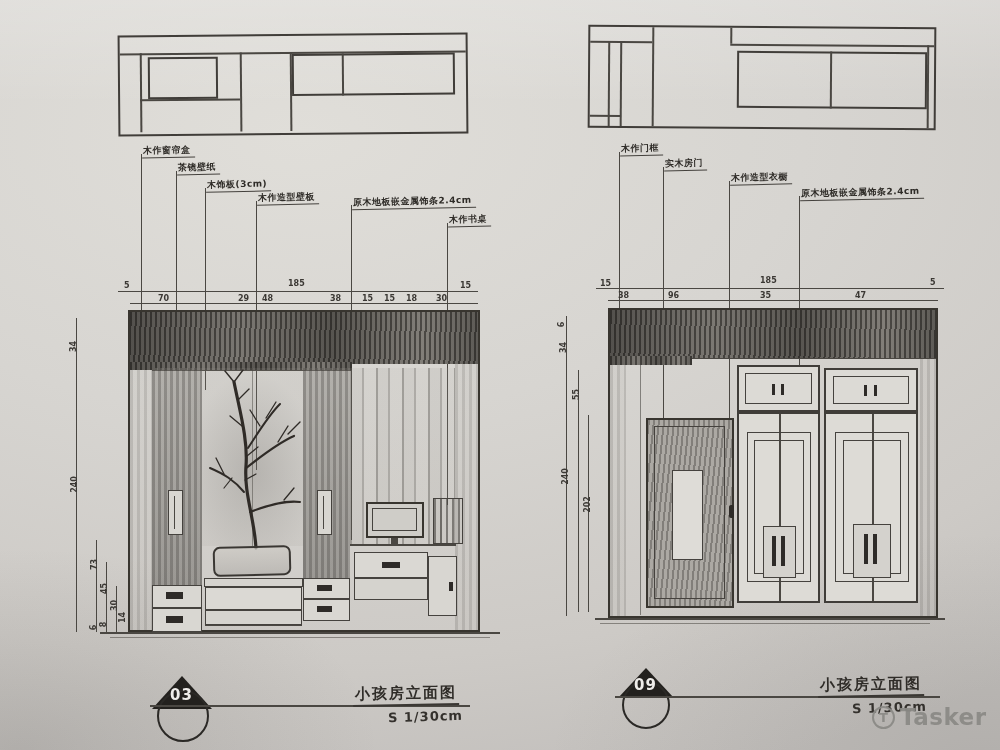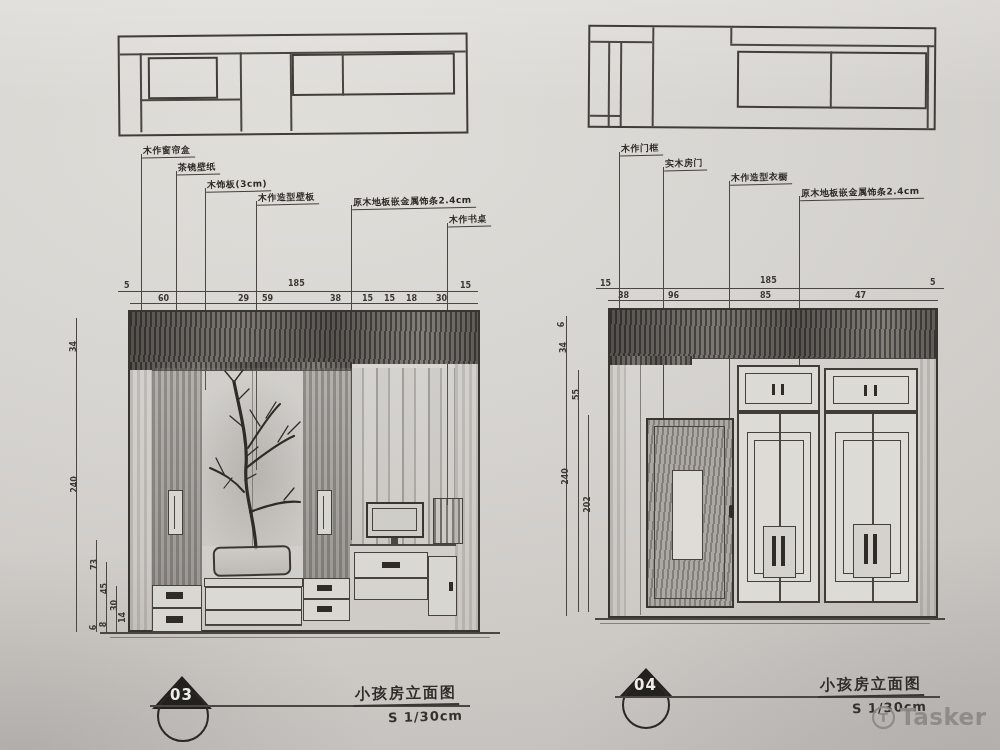--- a/index.html
+++ b/index.html
@@ -94,23 +94,23 @@
   <div class="lbl" style="left:730px;top:173px;">木作造型衣橱</div>
   <div class="leader" style="left:729px;top:181px;height:239px;"></div>
   <div class="lbl" style="left:800px;top:188px;">原木地板嵌金属饰条2.4cm</div>
   <div class="leader" style="left:799px;top:196px;height:172px;"></div>
 
   <div class="ln" style="left:118px;top:291px;width:360px;height:1.4px;"></div>
   <div class="dim" style="left:124px;top:281px;">5</div>
   <div class="dim" style="left:288px;top:279px;">185</div>
   <div class="dim" style="left:460px;top:281px;">15</div>
   <div class="ln" style="left:130px;top:303px;width:348px;height:1.4px;"></div>
-  <div class="dim" style="left:158px;top:294px;">60</div>
+  <div class="dim" style="left:158px;top:294px;">70</div>
   <div class="dim" style="left:238px;top:294px;">29</div>
-  <div class="dim" style="left:262px;top:294px;">59</div>
+  <div class="dim" style="left:262px;top:294px;">48</div>
   <div class="dim" style="left:330px;top:294px;">38</div>
   <div class="dim" style="left:362px;top:294px;">15</div>
   <div class="dim" style="left:384px;top:294px;">15</div>
   <div class="dim" style="left:406px;top:294px;">18</div>
   <div class="dim" style="left:436px;top:294px;">30</div>
 
   <div class="ln" style="left:76px;top:318px;width:1.4px;height:314px;"></div>
   <div class="dim dimv" style="left:68px;top:342px;">34</div>
   <div class="dim dimv" style="left:66px;top:480px;">240</div>
   <div class="ln" style="left:96px;top:540px;width:1.4px;height:92px;"></div>
@@ -192,21 +192,21 @@
   <div class="ln" style="left:100px;top:632px;width:400px;height:2px;"></div>
   <div class="ln" style="left:110px;top:637px;width:380px;height:1.2px;opacity:.55;"></div>
 
   <div class="ln" style="left:596px;top:288px;width:348px;height:1.4px;"></div>
   <div class="dim" style="left:600px;top:279px;">15</div>
   <div class="dim" style="left:760px;top:276px;">185</div>
   <div class="dim" style="left:930px;top:278px;">5</div>
   <div class="ln" style="left:608px;top:300px;width:330px;height:1.4px;"></div>
   <div class="dim" style="left:618px;top:291px;">38</div>
   <div class="dim" style="left:668px;top:291px;">96</div>
-  <div class="dim" style="left:760px;top:291px;">85</div>
+  <div class="dim" style="left:760px;top:291px;">35</div>
   <div class="dim" style="left:855px;top:291px;">47</div>
 
   <div class="ln" style="left:566px;top:316px;width:1.4px;height:300px;"></div>
   <div class="dim dimv" style="left:559px;top:320px;">6</div>
   <div class="dim dimv" style="left:558px;top:343px;">34</div>
   <div class="ln" style="left:578px;top:370px;width:1.4px;height:242px;"></div>
   <div class="dim dimv" style="left:571px;top:390px;">55</div>
   <div class="dim dimv" style="left:557px;top:472px;">240</div>
   <div class="ln" style="left:588px;top:415px;width:1.4px;height:197px;"></div>
   <div class="dim dimv" style="left:579px;top:500px;">202</div>
@@ -258,21 +258,21 @@
   <div class="tri" style="left:152px;top:676px;"></div>
   <div class="circ" style="left:157px;top:690px;width:52px;height:52px;"></div>
   <div class="ln" style="left:150px;top:705px;width:320px;height:1.8px;"></div>
   <div class="tnum" style="left:170px;top:686px;">03</div>
   <div class="tname" style="left:353px;top:684px;">小孩房立面图</div>
   <div class="tscale" style="left:388px;top:709px;">S 1/30cm</div>
 
   <div class="tri" style="left:618px;top:668px;border-left-width:28px;border-right-width:28px;border-bottom-width:30px;"></div>
   <div class="circ" style="left:622px;top:681px;width:48px;height:48px;"></div>
   <div class="ln" style="left:615px;top:696px;width:325px;height:1.8px;"></div>
-  <div class="tnum" style="left:634px;top:676px;">04</div>
+  <div class="tnum" style="left:634px;top:676px;">09</div>
   <div class="tname" style="left:818px;top:675px;">小孩房立面图</div>
   <div class="tscale" style="left:852px;top:700px;">S 1/30cm</div>
 
   <div class="wm" style="left:872px;top:704px;">
     <div class="wm-circle">
         <span>T</span>
       </div>
     <div class="wm-text">Tasker</div>
   </div>
 

